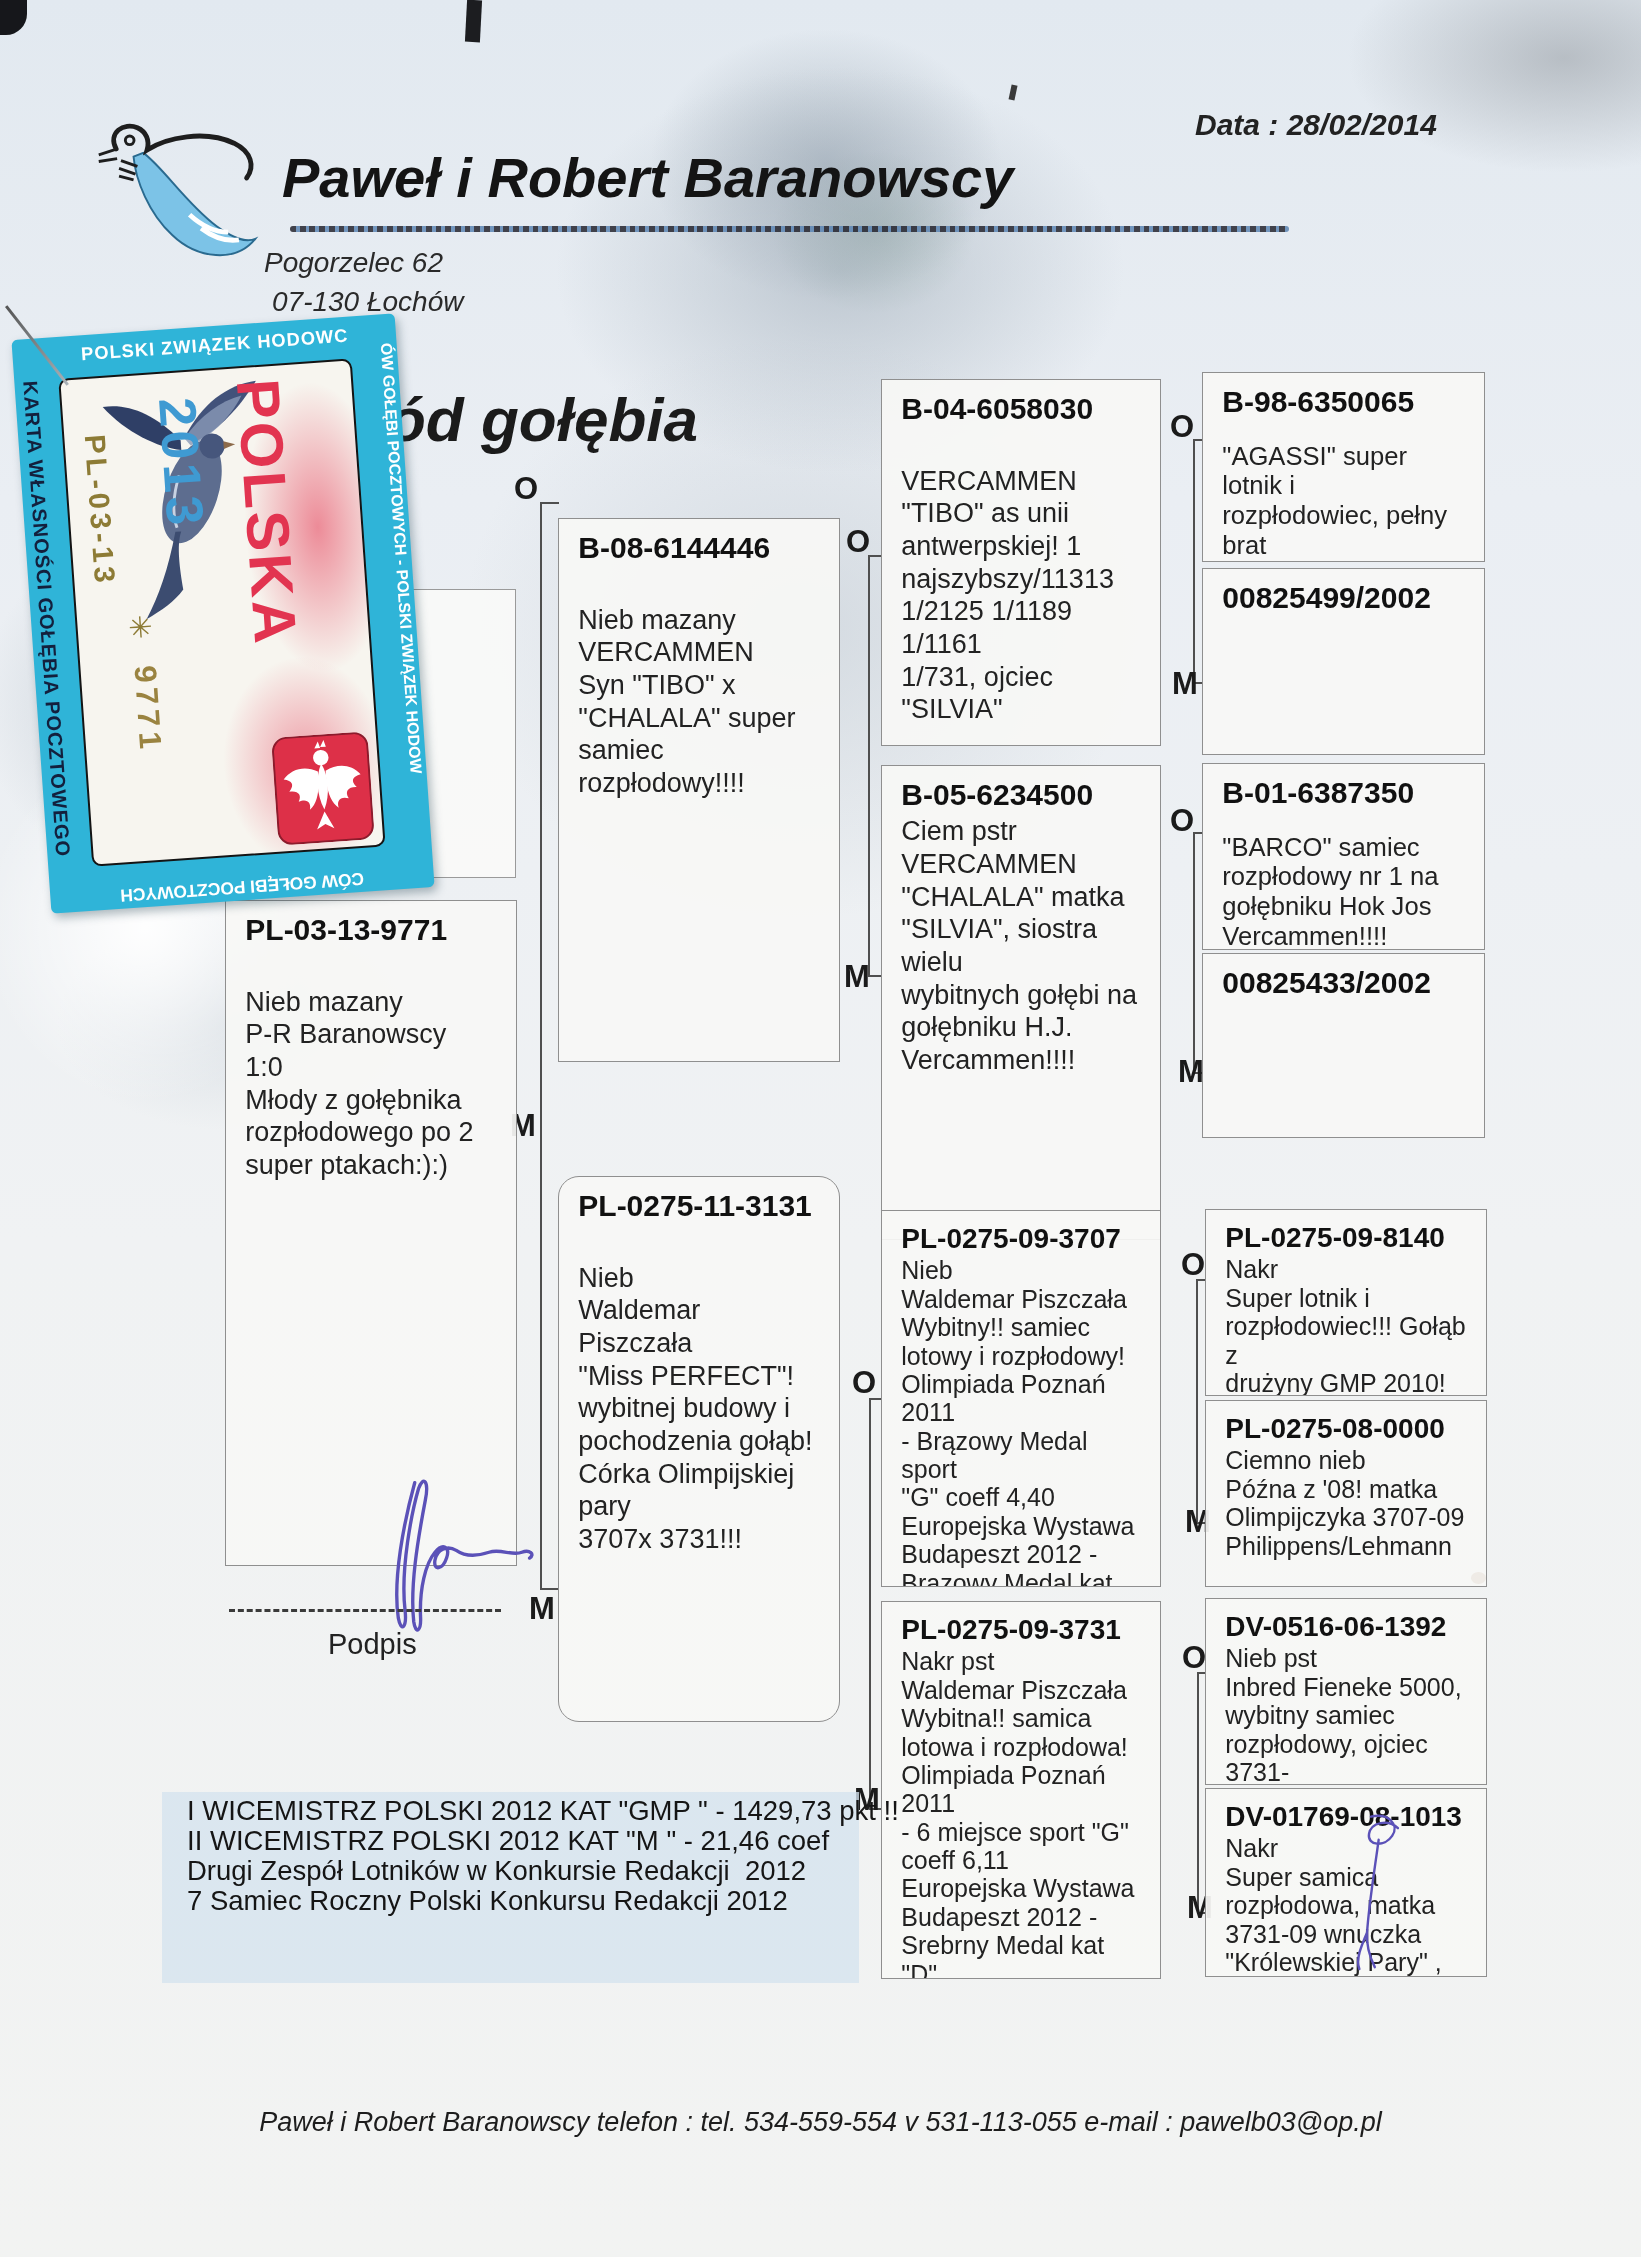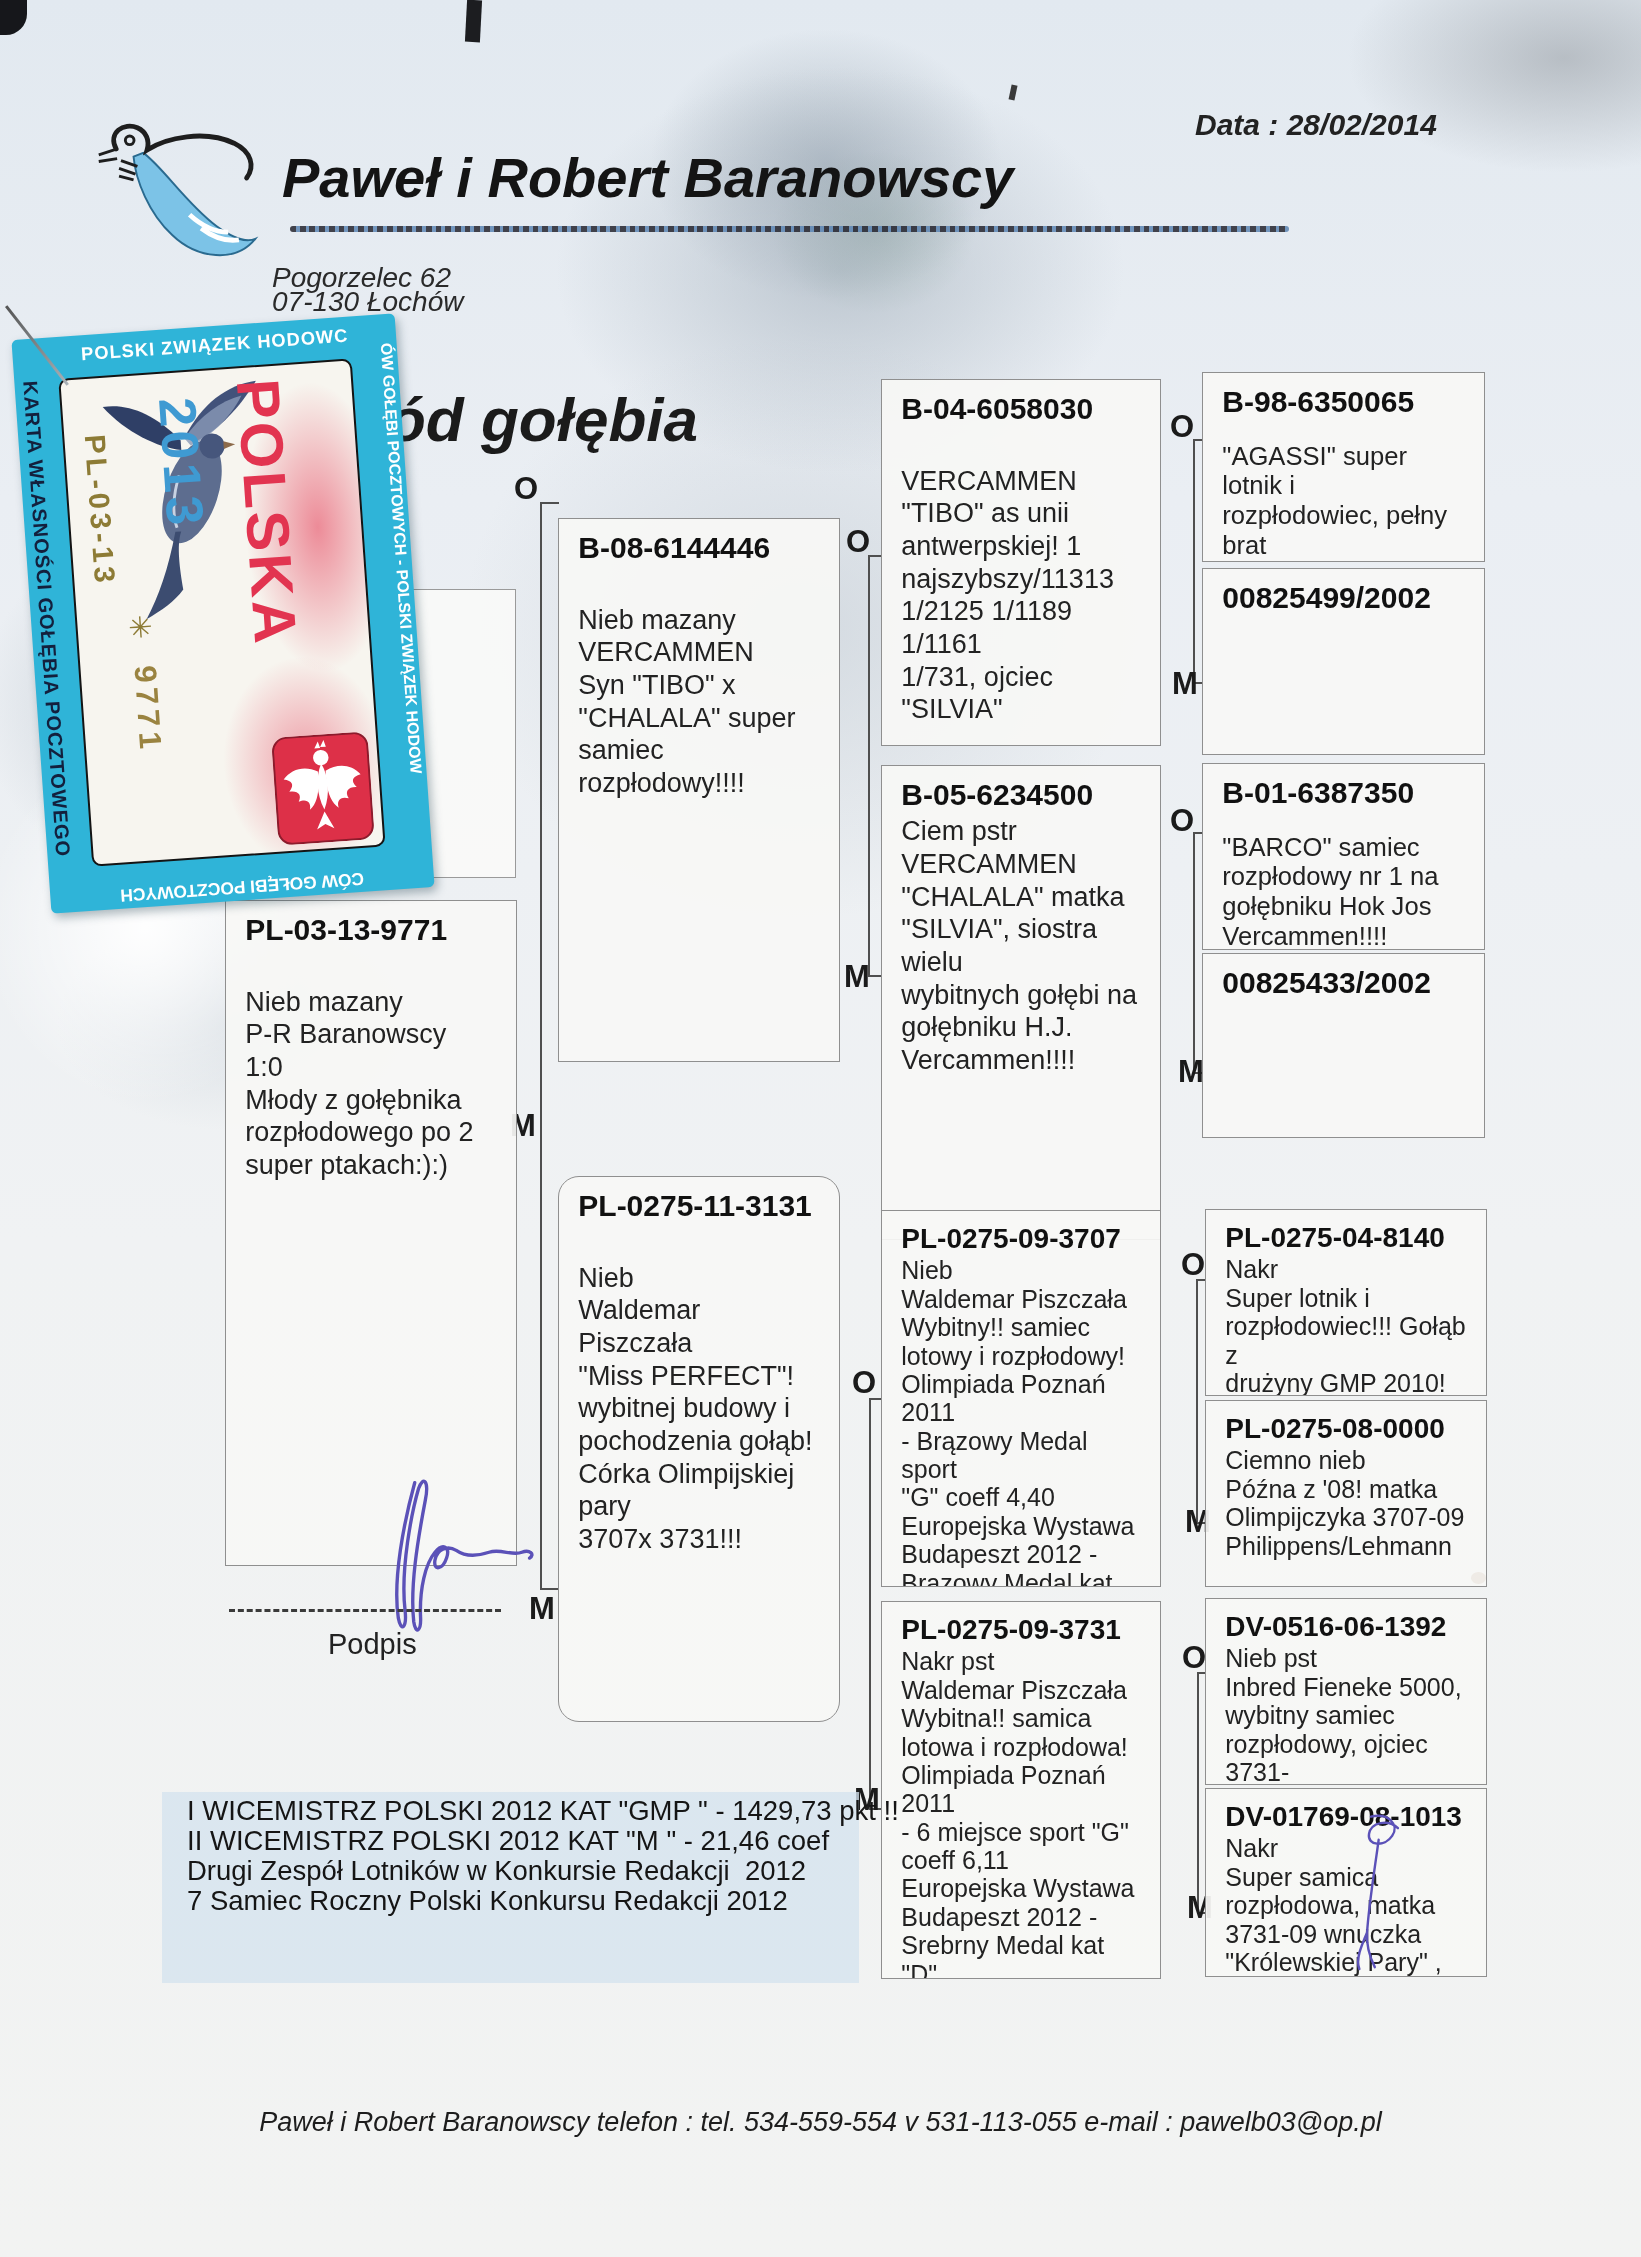--- a/index.html
+++ b/index.html
@@ -17,21 +17,21 @@
       radial-gradient(251px 154px at 232px 1023px, rgba(205,213,220,.55), transparent 70%),
       linear-gradient(180deg,#e2e9f0 0%, #eaeef3 22%, #f0f2f3 55%, #f2f3f2 100%);
   }
   .abs{position:absolute;}
   
   .date{left:1195px; top:108px; font-size:30px; font-style:italic; font-weight:600; color:#222;}
   .main-title{left:282px; top:145px; font-size:56px; font-weight:bold; font-style:italic; color:#141414; letter-spacing:0px; white-space:nowrap;}
   .title-rule{left:290px; top:226px; width:999px; height:5.8px;
     background:repeating-linear-gradient(90deg,#23232d 0 5.8px, #5d86b4 5.8px 9.7px); opacity:.85; border-radius:2.9px;}
   .addr{font-size:28px; font-style:italic; color:#2a2a2a;}
-  .addr1{left:272px; top:247px;margin-top:15px;} .addr2{left:272px; top:286px;}
+  .addr1{left:264px; top:247px;} .addr2{left:272px; top:286px;}
   .doc-title{left:388px; top:384px; font-size:62px; font-weight:bold; font-style:italic; color:#1b1b1b; white-space:nowrap;}
   
   .pbox{background:rgba(247,247,245,.93); border:1.9px solid #8f8f8f; box-sizing:border-box;
         padding:11.6px 17.4px 9.7px 19.3px; overflow:hidden;}
   .pbox .bid{font-weight:bold; font-size:30px; color:#111; white-space:nowrap;}
   .pbox .bdesc{font-size:27px; line-height:1.21; white-space:pre-line; color:#222; margin-top:3.9px;}
   .pbox.gap .bdesc{margin-top:39px;}
   .pbox.dense .bid{font-size:28px;}
   .pbox.dense .bdesc{font-size:25px; line-height:1.135; margin-top:1.9px;}
   .pbe{left:256px; top:589px; width:258px; height:287px; background:rgba(250,250,248,.9); border:1px solid #9a9a9a;}
@@ -253,21 +253,21 @@
       <div class="bdesc">"BARCO" samiec
 rozpłodowy nr 1 na
 gołębniku Hok Jos
 Vercammen!!!!</div>
     </div>
     <div class="abs pbox pb10">
       <div class="bid">00825433/2002</div>
       <div class="bdesc"></div>
     </div>
     <div class="abs pbox pb11 dense">
-      <div class="bid">PL-0275-04-8140</div>
+      <div class="bid">PL-0275-09-8140</div>
       <div class="bdesc">Nakr
 Super lotnik i
 rozpłodowiec!!! Gołąb z
 drużyny GMP 2010!
 ojciec 3707-09, 100%</div>
     </div>
     <div class="abs pbox pb12 dense">
       <div class="bid">PL-0275-08-0000</div>
       <div class="bdesc">Ciemno nieb
 Późna z '08! matka

